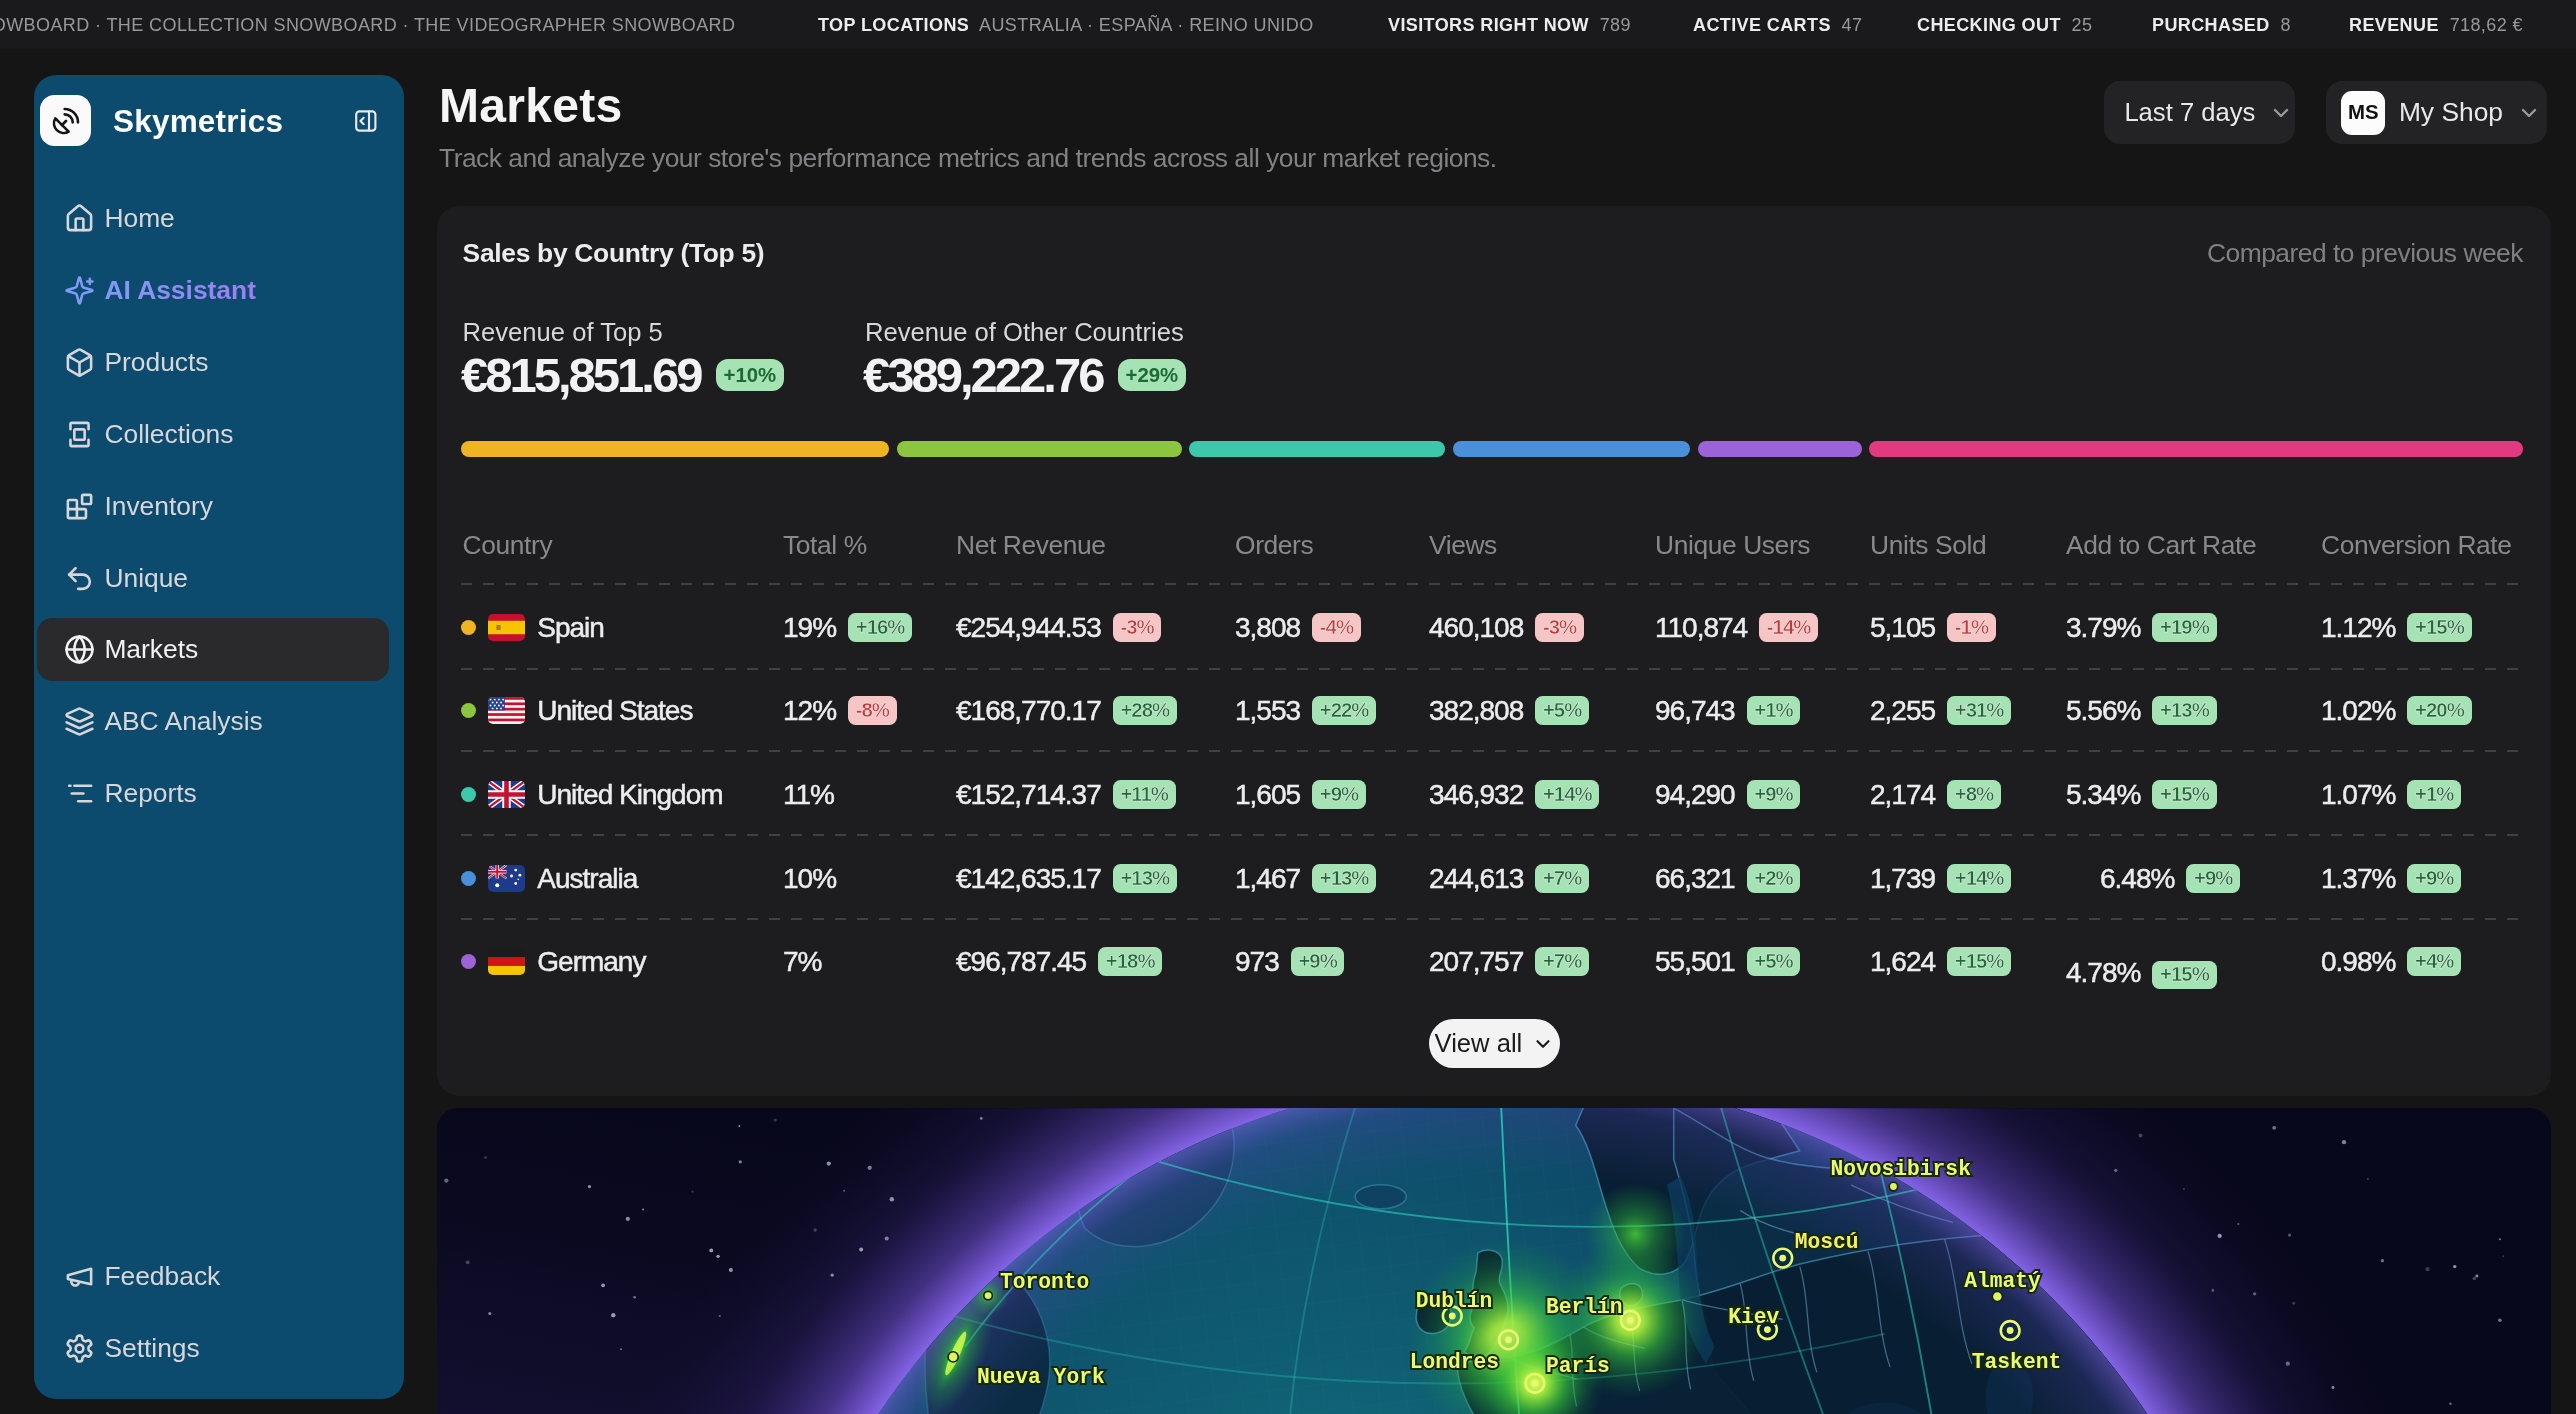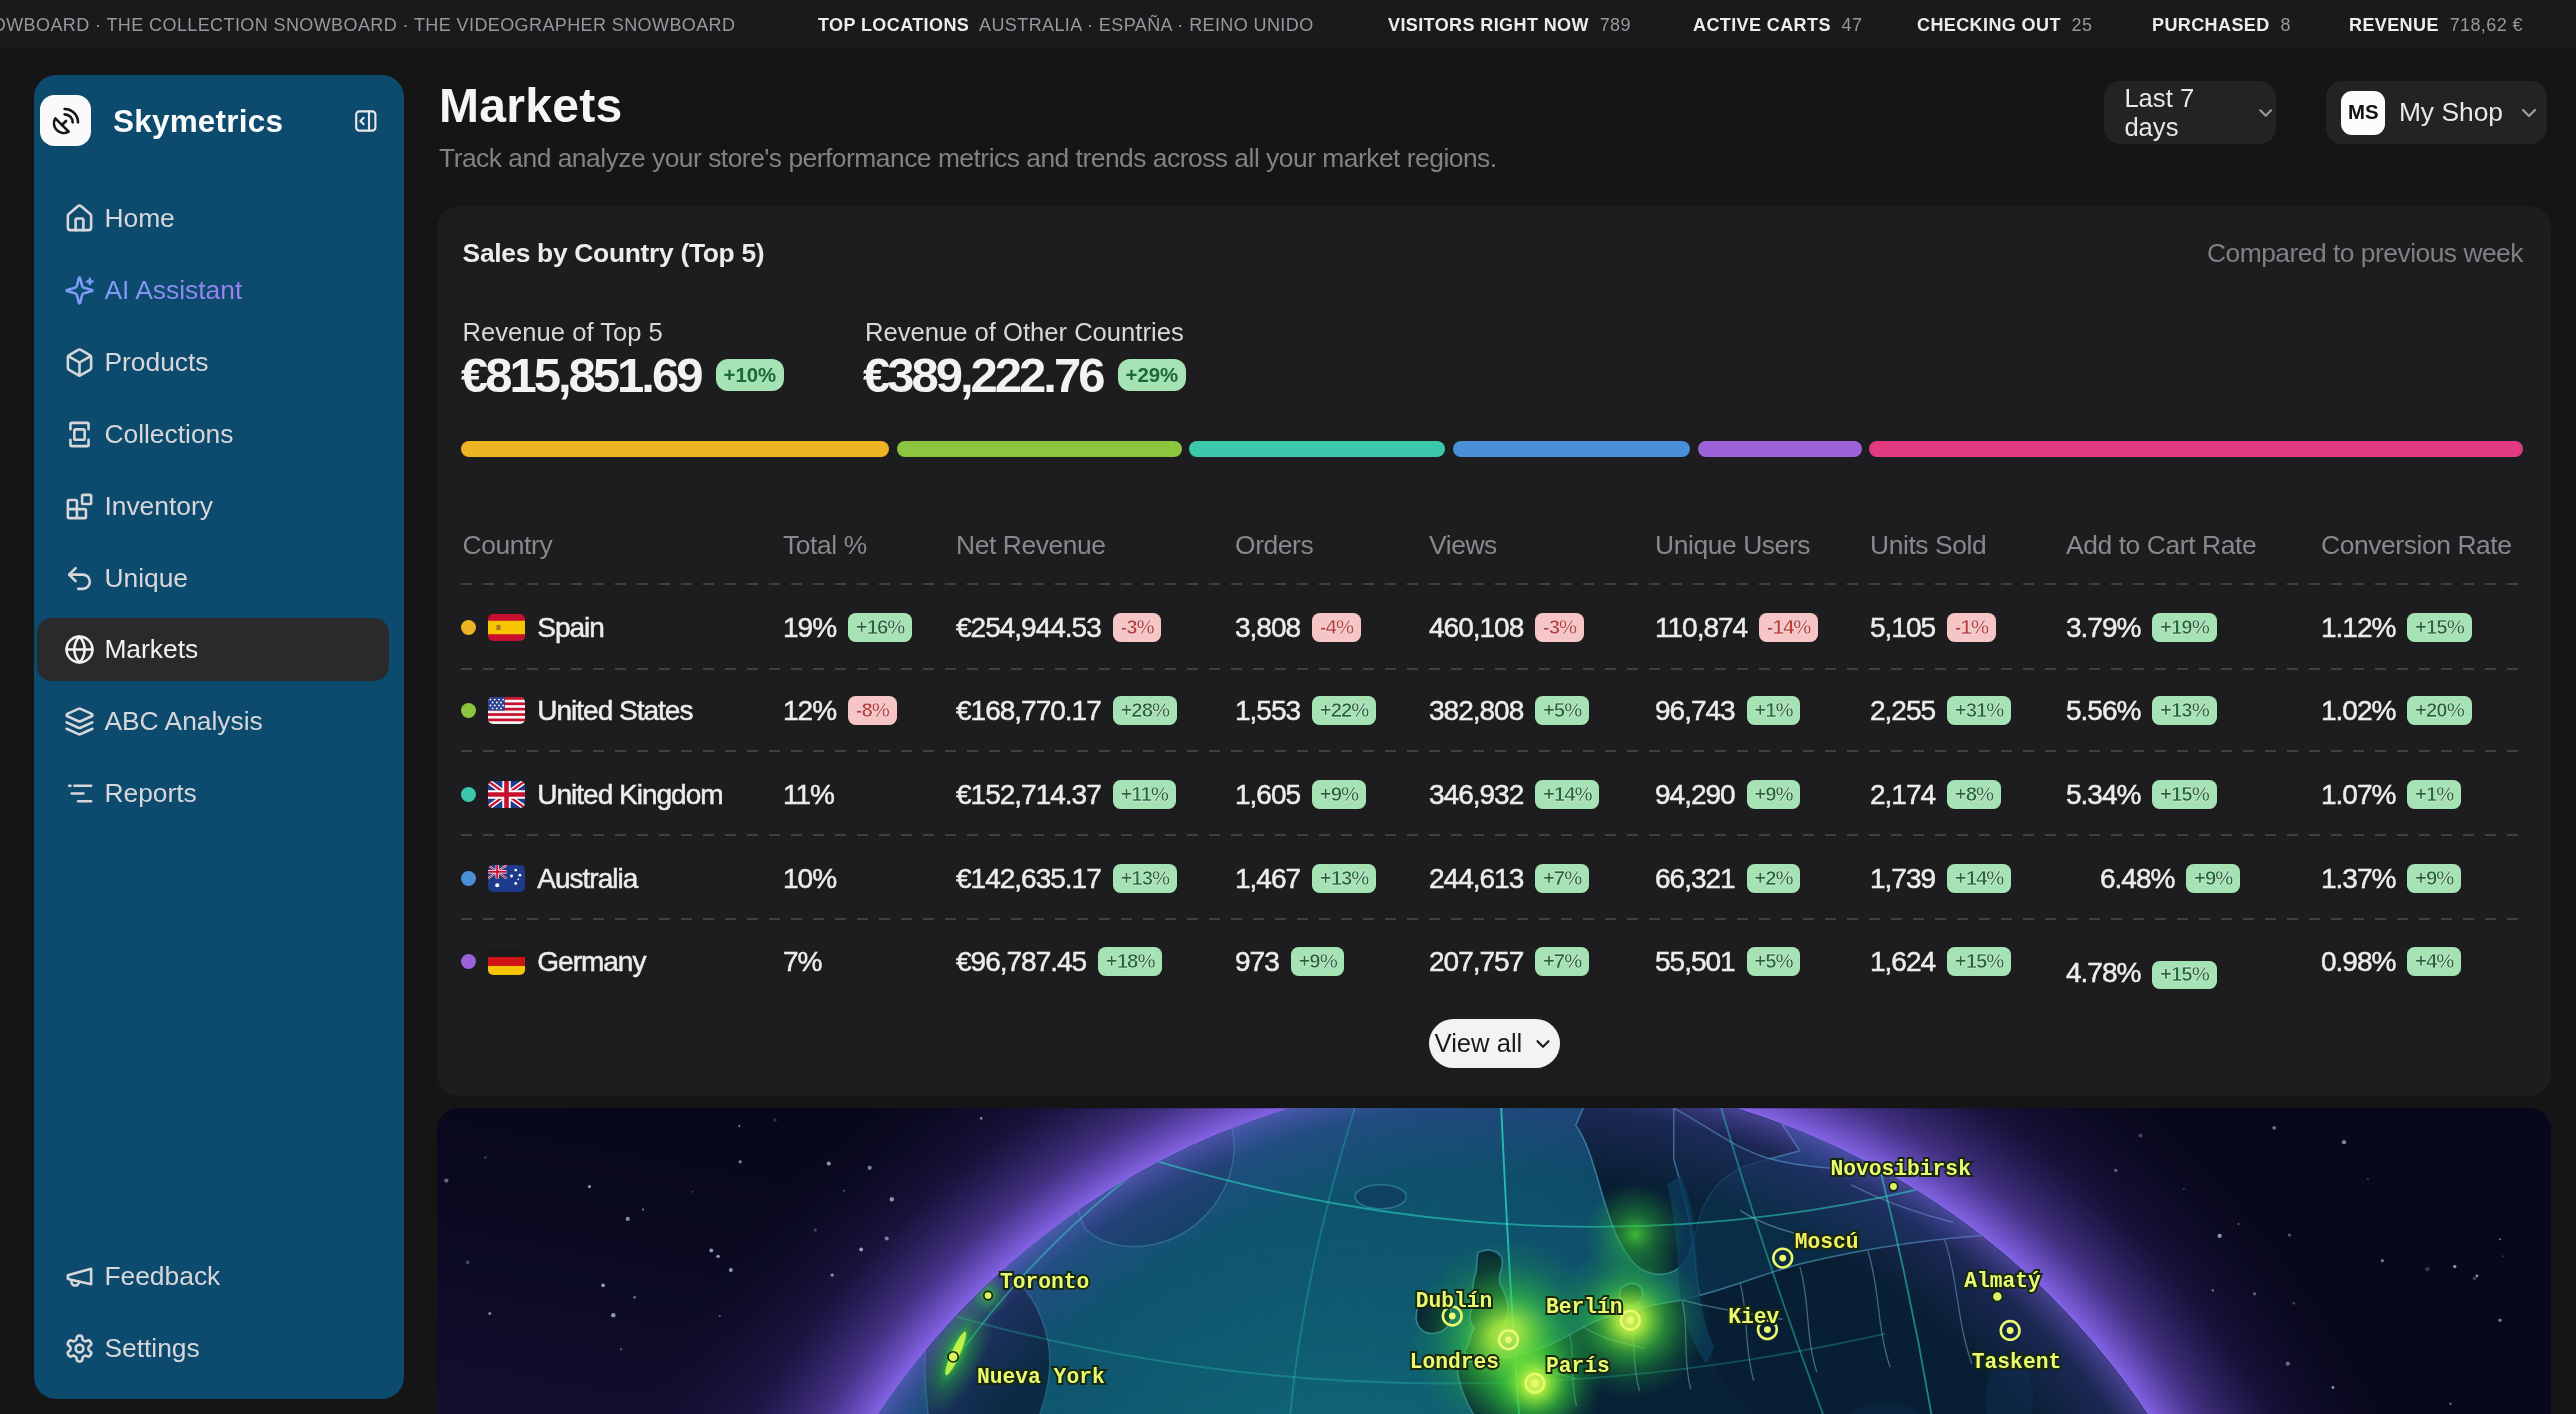--- a/index.html
+++ b/index.html
@@ -19,29 +19,29 @@
   .logo-row { position:absolute; left:6px; top:20.4px; width:339px; height:51px; }
   .logo-sq { position:absolute; left:0; top:0; width:51px; height:51px; background:#fafafa; border-radius:14.5px;
     display:flex; align-items:center; justify-content:center; }
   .logo-name { position:absolute; left:73px; top:50%; transform:translateY(-50%); font-size:31.5px; font-weight:700; color:#fafafa; letter-spacing:0.2px;}
   .collapse { position:absolute; right:0px; top:50%; transform:translateY(-50%); }
   .nav { position:absolute; left:3.4px; top:107px; width:352px; }
   .nav-item { position:relative; height:72px; display:flex; align-items:center; padding-left:67px;
     font-size:26.4px; color:#d7d7da; border-radius:15.3px; }
   .nav-item svg { position:absolute; left:26.4px; }
   .nav-item.active { background:#2a2a2d; color:#f2f2f4; height:63px; margin:4.3px 0; }
-  .nav-item.ai span { background:linear-gradient(90deg,#7f9cf5,#9f7df0); -webkit-background-clip:text; background-clip:text; color:transparent; font-weight:400;text-align:center;}
+  .nav-item.ai span { background:linear-gradient(90deg,#7f9cf5,#9f7df0); -webkit-background-clip:text; background-clip:text; color:transparent; font-weight:700;text-align:center;}
   .nav-bottom { position:absolute; left:3.4px; bottom:14.5px; width:352px; }
 
   
   .h1 { position:absolute; left:439px; top:78px; font-size:48px; font-weight:700; color:#f5f5f6; letter-spacing:0.3px;}
   .subtitle { position:absolute; left:439px; top:143px; font-size:26.4px; color:#828286; letter-spacing:-0.5px; }
   .btn { position:absolute; height:63px; background:#232325; border-radius:16px; display:flex; align-items:center; color:#e9e9ec; font-size:27px; }
   .btn .chev { margin-left:13.6px; }
-  .btn-days { left:2104px; top:81px; width:172px; padding-left:20.4px; font-size:25.6px; }
+  .btn-days { left:2104px; top:81px; width:191px; padding-left:20.4px; font-size:25.6px; }
   .btn-shop { left:2326px; top:81px; width:221px; padding-left:15.3px; font-size:26.4px; }
   .ms { width:44px; height:44px; background:#fcfcfc; border-radius:11px; color:#111; font-weight:700; font-size:20.4px;
     display:flex; align-items:center; justify-content:center; margin-right:13.6px; }
 
   
   .card { position:absolute; left:437px; top:206px; width:2114px; height:890px; background:#1d1d1f; border-radius:22px; }
   .card-title { position:absolute; left:25.6px; top:32px; font-size:26.4px; font-weight:700; color:#ececee; letter-spacing:-0.3px; }
   .card-note { position:absolute; right:28px; top:31.5px; font-size:26.4px; color:#808084; letter-spacing:-0.5px; }
   .rev-lbl { position:absolute; top:112px; font-size:25.6px; color:#d8d8db; }
   .rev-row { position:absolute; top:141px; display:flex; align-items:center; gap:15.3px; }

